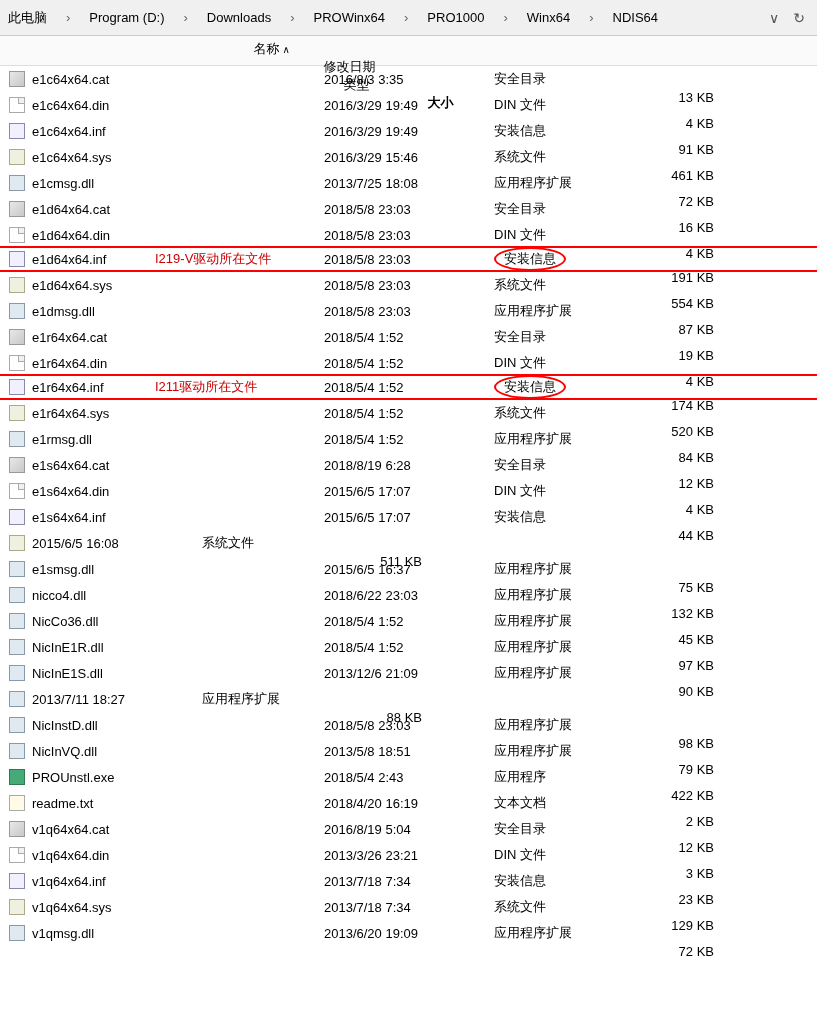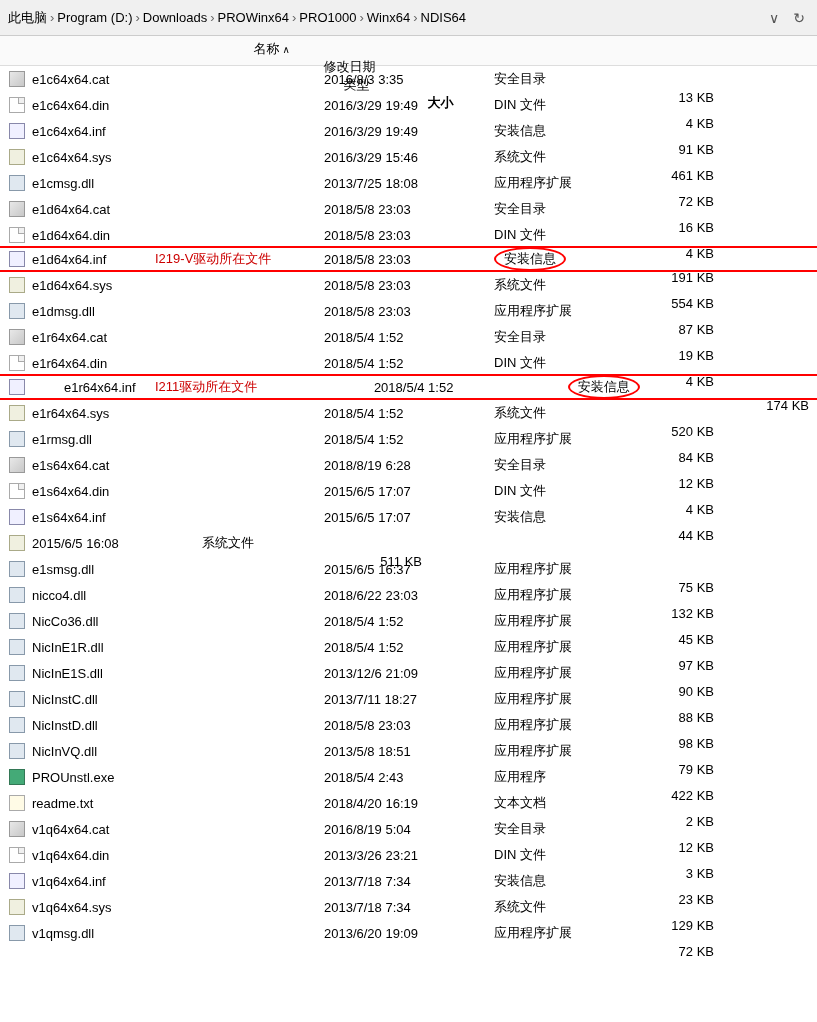--- a/index.html
+++ b/index.html
@@ -14,21 +14,21 @@
     }
 
     
     .address-bar {
       display: flex;
       align-items: center;
       background: #f0f0f0;
       border-bottom: 1px solid #ccc;
       padding: 4px 8px;
       height: 36px;
-      gap: 0;
+      gap: 16px;
     }
     .breadcrumb-item {
       color: #000;
       font-size: 13px;
       white-space: nowrap;
     }
     .breadcrumb-sep {
       color: #666;
       margin: 0 3px;
       font-size: 13px;
@@ -290,21 +290,21 @@
       </div>
       <div class="file-row">
         <div class="file-icon">
           <div class="icon-generic"></div>
         </div>
         <div class="file-name">e1r64x64.din</div>
         <div class="file-date">2018/5/4 1:52</div>
         <div class="file-type">DIN 文件</div>
         <div class="file-size">4 KB</div>
       </div>
-      <div class="file-row" style="border-top: 2px solid red; border-bottom: 2px solid red; margin-top: -2px; position: relative; gap: 32px;">
+      <div class="file-row" style="border-top: 2px solid red; border-bottom: 2px solid red; margin-top: -2px; position: relative;">
         <div class="file-icon">
           <div class="icon-inf"></div>
         </div>
         <div class="file-name">e1r64x64.inf</div>
         <div class="file-date">2018/5/4 1:52</div>
         <div class="file-type"><span style="border: 2px solid red; border-radius: 50%; padding: 1px 8px; display: inline-block;">安装信息</span></div>
         <div class="file-size">174 KB</div>
         <div class="annotation" style="left: 155px; top: 2px; color: rgb(204, 0, 0);">I211驱动所在文件</div>
       </div>
       <div class="file-row">
@@ -402,21 +402,20 @@
         </div>
         <div class="file-name">NicInE1S.dll</div>
         <div class="file-date">2013/12/6 21:09</div>
         <div class="file-type">应用程序扩展</div>
         <div class="file-size">90 KB</div>
       </div>
       <div class="file-row">
         <div class="file-icon">
           <div class="icon-dll"></div>
         </div>
-        <div class="file-name">NicInstC.dll</div>
         <div class="file-date">2013/7/11 18:27</div>
         <div class="file-type">应用程序扩展</div>
         <div class="file-size">88 KB</div>
       </div>
       <div class="file-row">
         <div class="file-icon">
           <div class="icon-dll"></div>
         </div>
         <div class="file-name">NicInstD.dll</div>
         <div class="file-date">2018/5/8 23:03</div>

